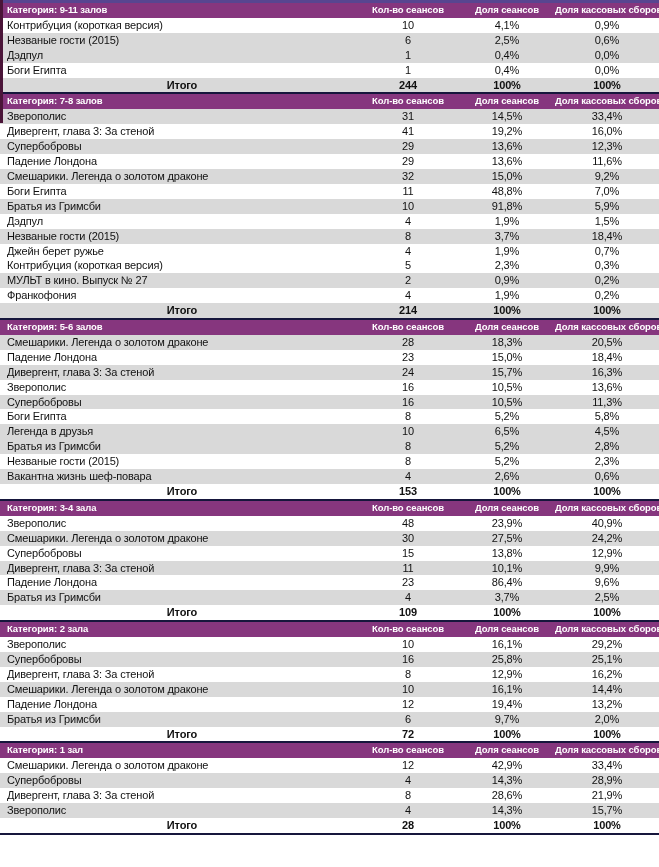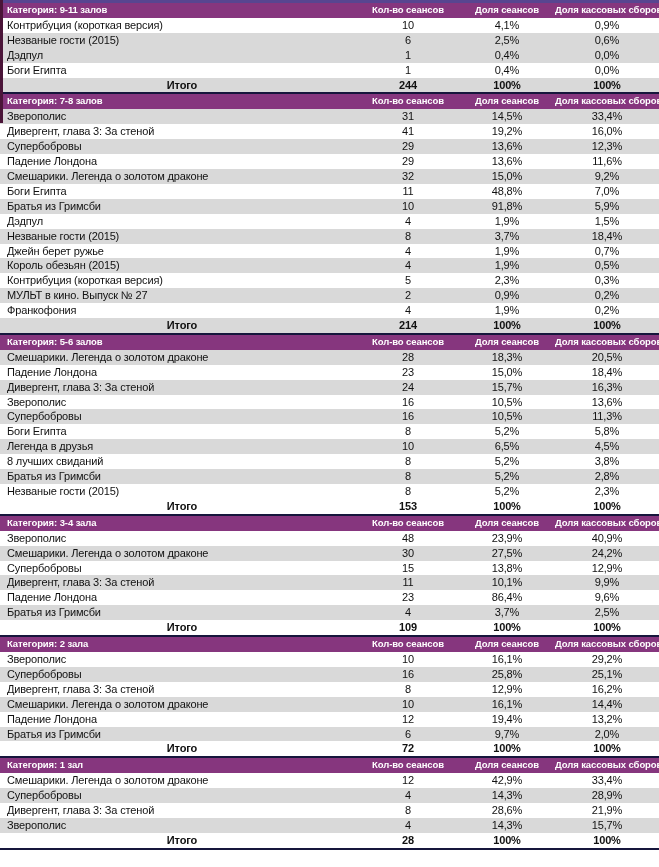--- a/index.html
+++ b/index.html
@@ -141,26 +141,20 @@
         <td class="num">8</td>
         <td class="num">3,7%</td>
         <td class="num">18,4%</td>
       </tr>
       <tr class="white">
         <td class="name">Джейн берет ружье</td>
         <td class="num">4</td>
         <td class="num">1,9%</td>
         <td class="num">0,7%</td>
       </tr>
-      <tr class="gray">
-        <td class="name">Король обезьян (2015)</td>
-        <td class="num">4</td>
-        <td class="num">1,9%</td>
-        <td class="num">0,5%</td>
-      </tr>
       <tr class="white">
         <td class="name">Контрибуция (короткая версия)</td>
         <td class="num">5</td>
         <td class="num">2,3%</td>
         <td class="num">0,3%</td>
       </tr>
       <tr class="gray">
         <td class="name">МУЛЬТ в кино. Выпуск № 27</td>
         <td class="num">2</td>
         <td class="num">0,9%</td>
@@ -219,37 +213,37 @@
         <td class="num">8</td>
         <td class="num">5,2%</td>
         <td class="num">5,8%</td>
       </tr>
       <tr class="gray">
         <td class="name">Легенда в друзья</td>
         <td class="num">10</td>
         <td class="num">6,5%</td>
         <td class="num">4,5%</td>
       </tr>
-      <tr class="white">
-        <td class="name">8 лучших свиданий</td>
-        <td class="num">8</td>
-        <td class="num">5,2%</td>
-        <td class="num">3,8%</td>
-      </tr>
       <tr class="gray">
         <td class="name">Братья из Гримсби</td>
         <td class="num">8</td>
         <td class="num">5,2%</td>
         <td class="num">2,8%</td>
       </tr>
       <tr class="white">
         <td class="name">Незваные гости (2015)</td>
         <td class="num">8</td>
         <td class="num">5,2%</td>
         <td class="num">2,3%</td>
+      </tr>
+      <tr class="gray">
+        <td class="name">Вакантна жизнь шеф-повара</td>
+        <td class="num">4</td>
+        <td class="num">2,6%</td>
+        <td class="num">0,6%</td>
       </tr>
       <tr class="total white">
         <td class="name">Итого</td>
         <td class="num">153</td>
         <td class="num">100%</td>
         <td class="num">100%</td>
       </tr>
       <tr class="hdr">
         <td class="cat">Категория: 3-4 зала</td>
         <td class="num">Кол-во сеансов</td>

